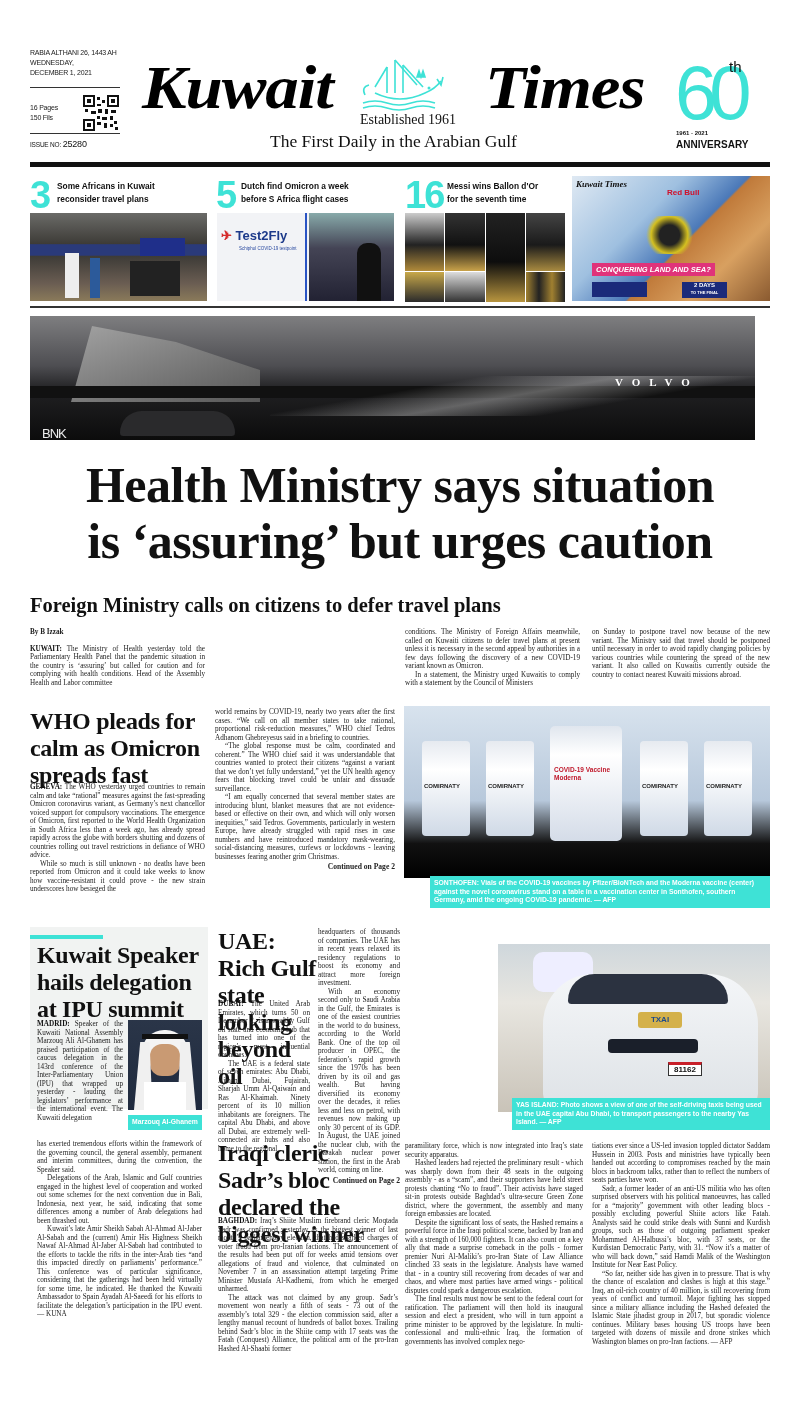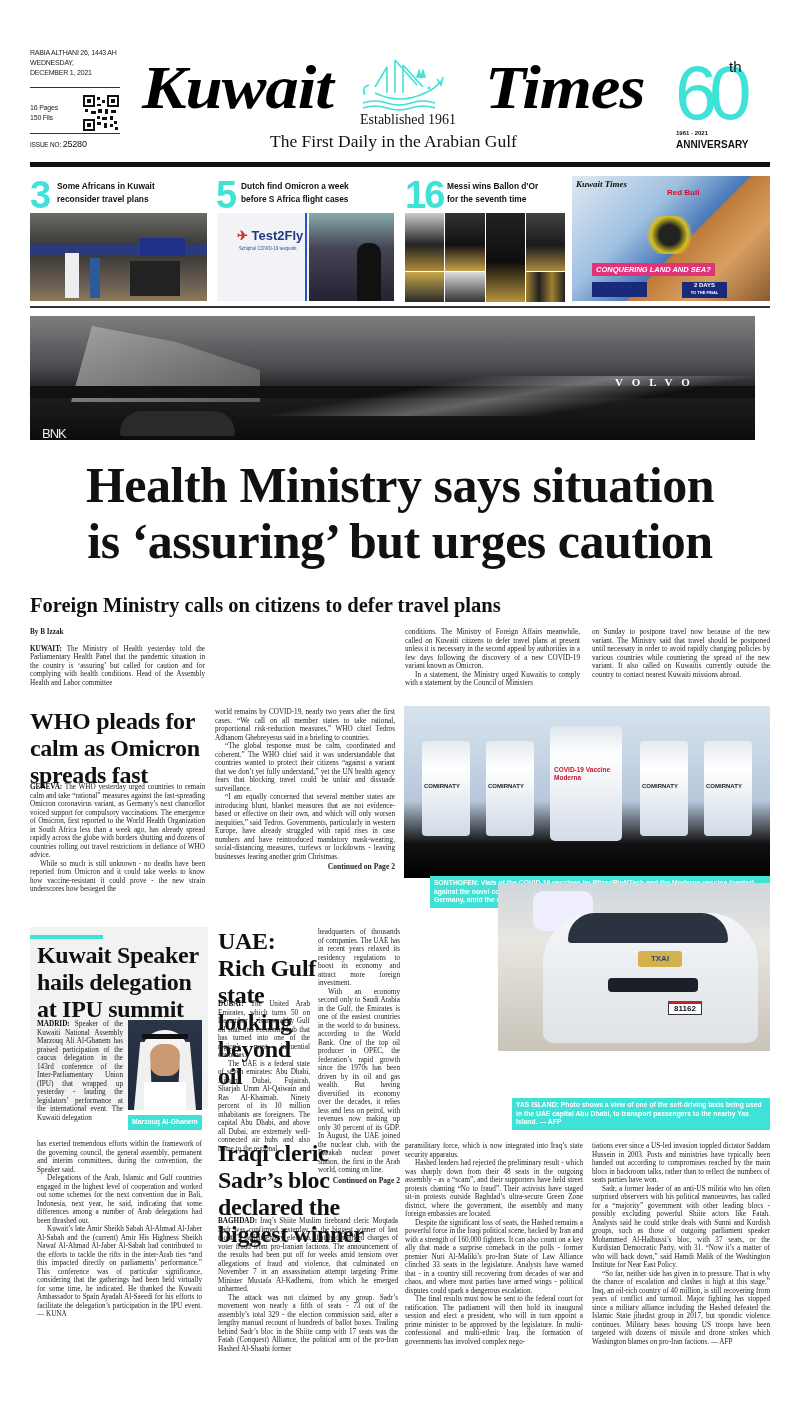--- a/index.html
+++ b/index.html
@@ -123,21 +123,21 @@
 </div>
 
 <div class="abs" style="left:216px; top:176px; width:180px;">
   <div class="abs teaser-num" style="left:0; top:0;">5</div>
   <div class="abs teaser-txt" style="left:25px; top:3px;">
     <div>Dutch find Omicron a week</div>
     <div>before S Africa flight cases</div>
   </div>
 </div>
 <div class="abs" style="left:217px; top:213px; width:177px; height:88px; background:#f2f3f6; overflow:hidden;">
-  <div class="abs sans" style="left:20px; top:15px; font-size:13px; font-weight:bold; color:#1d3a8a;">
+  <div class="abs sans" style="left:4px; top:15px; font-size:13px; font-weight:bold; color:#1d3a8a;">
     <span style="color:#d52b2b;">✈</span> <span>Test2Fly</span>
   </div>
   <div class="abs sans" style="left:22px; top:33px; font-size:4.5px; color:#2a4aa0;">Schiphol COVID-19 testpoint</div>
   <div class="abs" style="left:88px; top:0; width:2px; height:88px; background:#2a54c4;"></div>
   <div class="abs" style="left:92px; top:0; width:85px; height:88px; background:linear-gradient(180deg,#8aa 0%,#445 40%,#223 100%);"></div>
   <div class="abs" style="left:140px; top:30px; width:24px; height:58px; background:#111; border-radius:10px 10px 0 0;"></div>
 </div>
 
 <div class="abs" style="left:405px; top:176px; width:170px;">
   <div class="abs teaser-num" style="left:0; top:0;">16</div>
@@ -258,21 +258,21 @@
 <div class="abs hl-sec" style="left:218px; top:928px; width:100px;">UAE: Rich Gulf state looking beyond oil</div>
 <div class="abs body-text" style="left:218px; top:1000px; width:92px;">
   <p class="first"><span class="dateline">DUBAI:</span> <span>The United Arab Emirates, which turns 50 on December 2, is a wealthy Gulf oil state and economic hub that has turned into one of the region’s most influential countries.</span></p>
   <p>The UAE is a federal state of seven emirates: Abu Dhabi, Ajman, Dubai, Fujairah, Sharjah Umm Al-Qaiwain and Ras Al-Khaimah. Ninety percent of its 10 million inhabitants are foreigners. The capital Abu Dhabi, and above all Dubai, are extremely well-connected air hubs and also home to the regional</p>
 </div>
 <div class="abs body-text" style="left:318px; top:928px; width:82px;">
   <p class="first">headquarters of thousands of companies. The UAE has in recent years relaxed its residency regulations to boost its economy and attract more foreign investment.</p>
   <p>With an economy second only to Saudi Arabia in the Gulf, the Emirates is one of the easiest countries in the world to do business, according to the World Bank. One of the top oil producer in OPEC, the federation’s rapid growth since the 1970s has been driven by its oil and gas wealth. But having diversified its economy over the decades, it relies less and less on petrol, with revenues now making up only 30 percent of its GDP. In August, the UAE joined the nuclear club, with the Barakah nuclear power station, the first in the Arab world, coming on line.</p>
   <div class="cont">Continued on Page 2</div>
 </div>
-<div class="abs" style="left:498px; top:883px; width:272px; height:168px; overflow:hidden; background:linear-gradient(180deg,#cfd7dc 0%,#e8e6e0 35%,#c9c3b8 100%);">
+<div class="abs" style="left:498px; top:944px; width:272px; height:168px; overflow:hidden; background:linear-gradient(180deg,#cfd7dc 0%,#e8e6e0 35%,#c9c3b8 100%);">
   <div class="abs" style="left:35px; top:8px; width:60px; height:40px; background:#eef; border-radius:10px;"></div>
   <div class="abs" style="left:45px; top:30px; width:215px; height:130px; background:linear-gradient(180deg,#f4f6f8,#dfe3e7); border-radius:50px 50px 10px 10px;"></div>
   <div class="abs" style="left:70px; top:30px; width:160px; height:30px; background:#2b3240; border-radius:30px 30px 4px 4px;"></div>
   <div class="abs sans" style="left:140px; top:68px; width:44px; height:16px; background:#d4b14a; border-radius:3px; color:#1d4a8a; font-size:8px; font-weight:bold; text-align:center; line-height:16px;">TXAI</div>
   <div class="abs" style="left:110px; top:95px; width:90px; height:14px; background:#1a1f2a; border-radius:4px;"></div>
   <div class="abs sans" style="left:170px; top:118px; width:34px; height:14px; background:#fff; border:1px solid #333; border-top:3px solid #c8202a; font-size:8px; font-weight:bold; text-align:center; line-height:10px; color:#111;">81162</div>
 </div>
 <div class="abs caption" style="left:512px; top:1098px; width:258px;">YAS ISLAND: Photo shows a view of one of the self-driving taxis being used in the UAE capital Abu Dhabi, to transport passengers to the nearby Yas Island. — AFP</div>
 
 <div class="abs hl-sec" style="left:218px; top:1140px; width:180px;">Iraqi cleric Sadr’s bloc declared the biggest winner</div>

